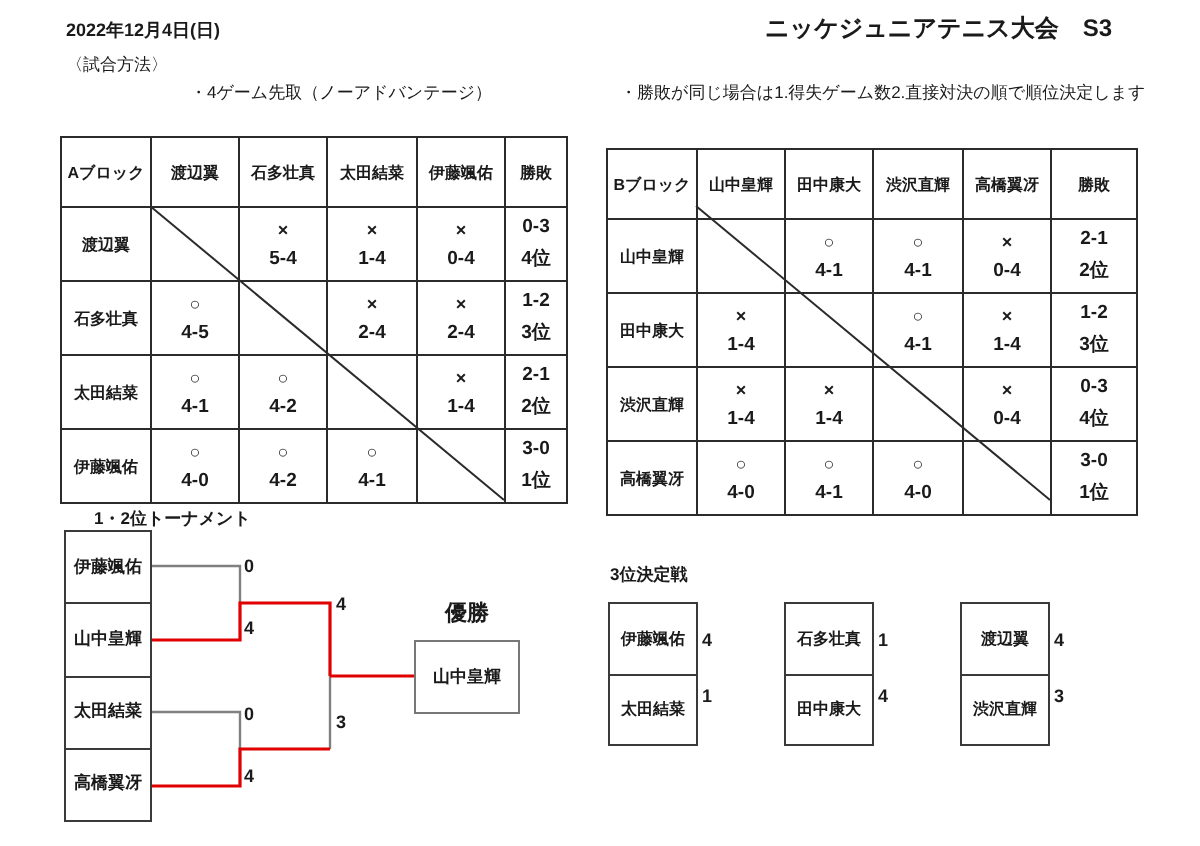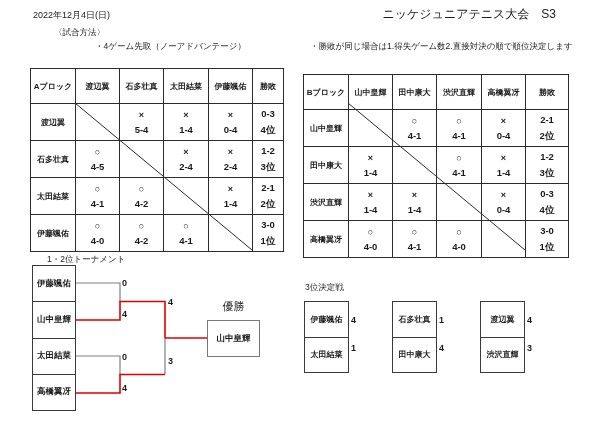--- a/index.html
+++ b/index.html
@@ -1,19 +1,19 @@
 <!DOCTYPE html>
 <html><head>
 <meta charset="utf-8">
 <style>
   html,body{margin:0;padding:0;}
   body{width:600px;height:423px;position:relative;background:#ffffff;overflow:hidden;
        font-family:"Liberation Sans","DejaVu Sans",sans-serif;color:#1a1a1a;}
   .abs{position:absolute;}
-  .bold{font-weight:normal;}
+  .bold{font-weight:bold;}
   .t9{font-size:9px;} .t85{font-size:8.5px;} .t11{font-size:11px;} .t12{font-size:12px;}
   table.block{border-collapse:collapse;table-layout:fixed;}
   table.block td{border:1px solid #2b2b2b;text-align:center;vertical-align:middle;padding:0;overflow:hidden;}
   td.hdr{height:34px;font-weight:bold;font-size:8px;}
   td.pname{font-weight:bold;font-size:8px;}
   tr.datarow{height:37px;}
   .mark{font-size:9px;font-weight:bold;line-height:15px;}
   .score{font-size:9.5px;font-weight:bold;line-height:14px;}
   .rec{font-size:9.5px;font-weight:bold;line-height:16px;}
   .bracket-box{position:absolute;left:32px;top:265px;width:44px;height:146px;
@@ -29,21 +29,21 @@
            border-bottom:1px solid #3a3a3a;font-size:8px;font-weight:bold;}
   .tp-cell:last-child{border-bottom:none;}
   .lbl{position:absolute;font-size:9px;font-weight:bold;line-height:11px;}
   svg.overlay{position:absolute;left:0;top:0;pointer-events:none;}
 </style>
 </head>
 <body>
 
 <div class="abs bold t9" style="left:33px;top:9px;">2022年12月4日(日)</div>
 <div class="abs bold t12" style="left:0;top:6px;width:556px;text-align:right;">ニッケジュニアテニス大会　S3</div>
-<div class="abs t85" style="left:33px;top:27px;margin-left:21px;">〈試合方法〉</div>
+<div class="abs t85" style="left:33px;top:27px;">〈試合方法〉</div>
 <div class="abs t85" style="left:95px;top:41px;">・4ゲーム先取（ノーアドバンテージ）</div>
 <div class="abs t85" style="left:310px;top:41px;">・勝敗が同じ場合は1.得失ゲーム数2.直接対決の順で順位決定します</div>
 
 <table class="block abs" style="left:30px;top:68px;width:253px;">
   <colgroup>
       <col style="width:45px">
       <col style="width:44px">
       <col style="width:44px">
       <col style="width:45px">
       <col style="width:44px">

